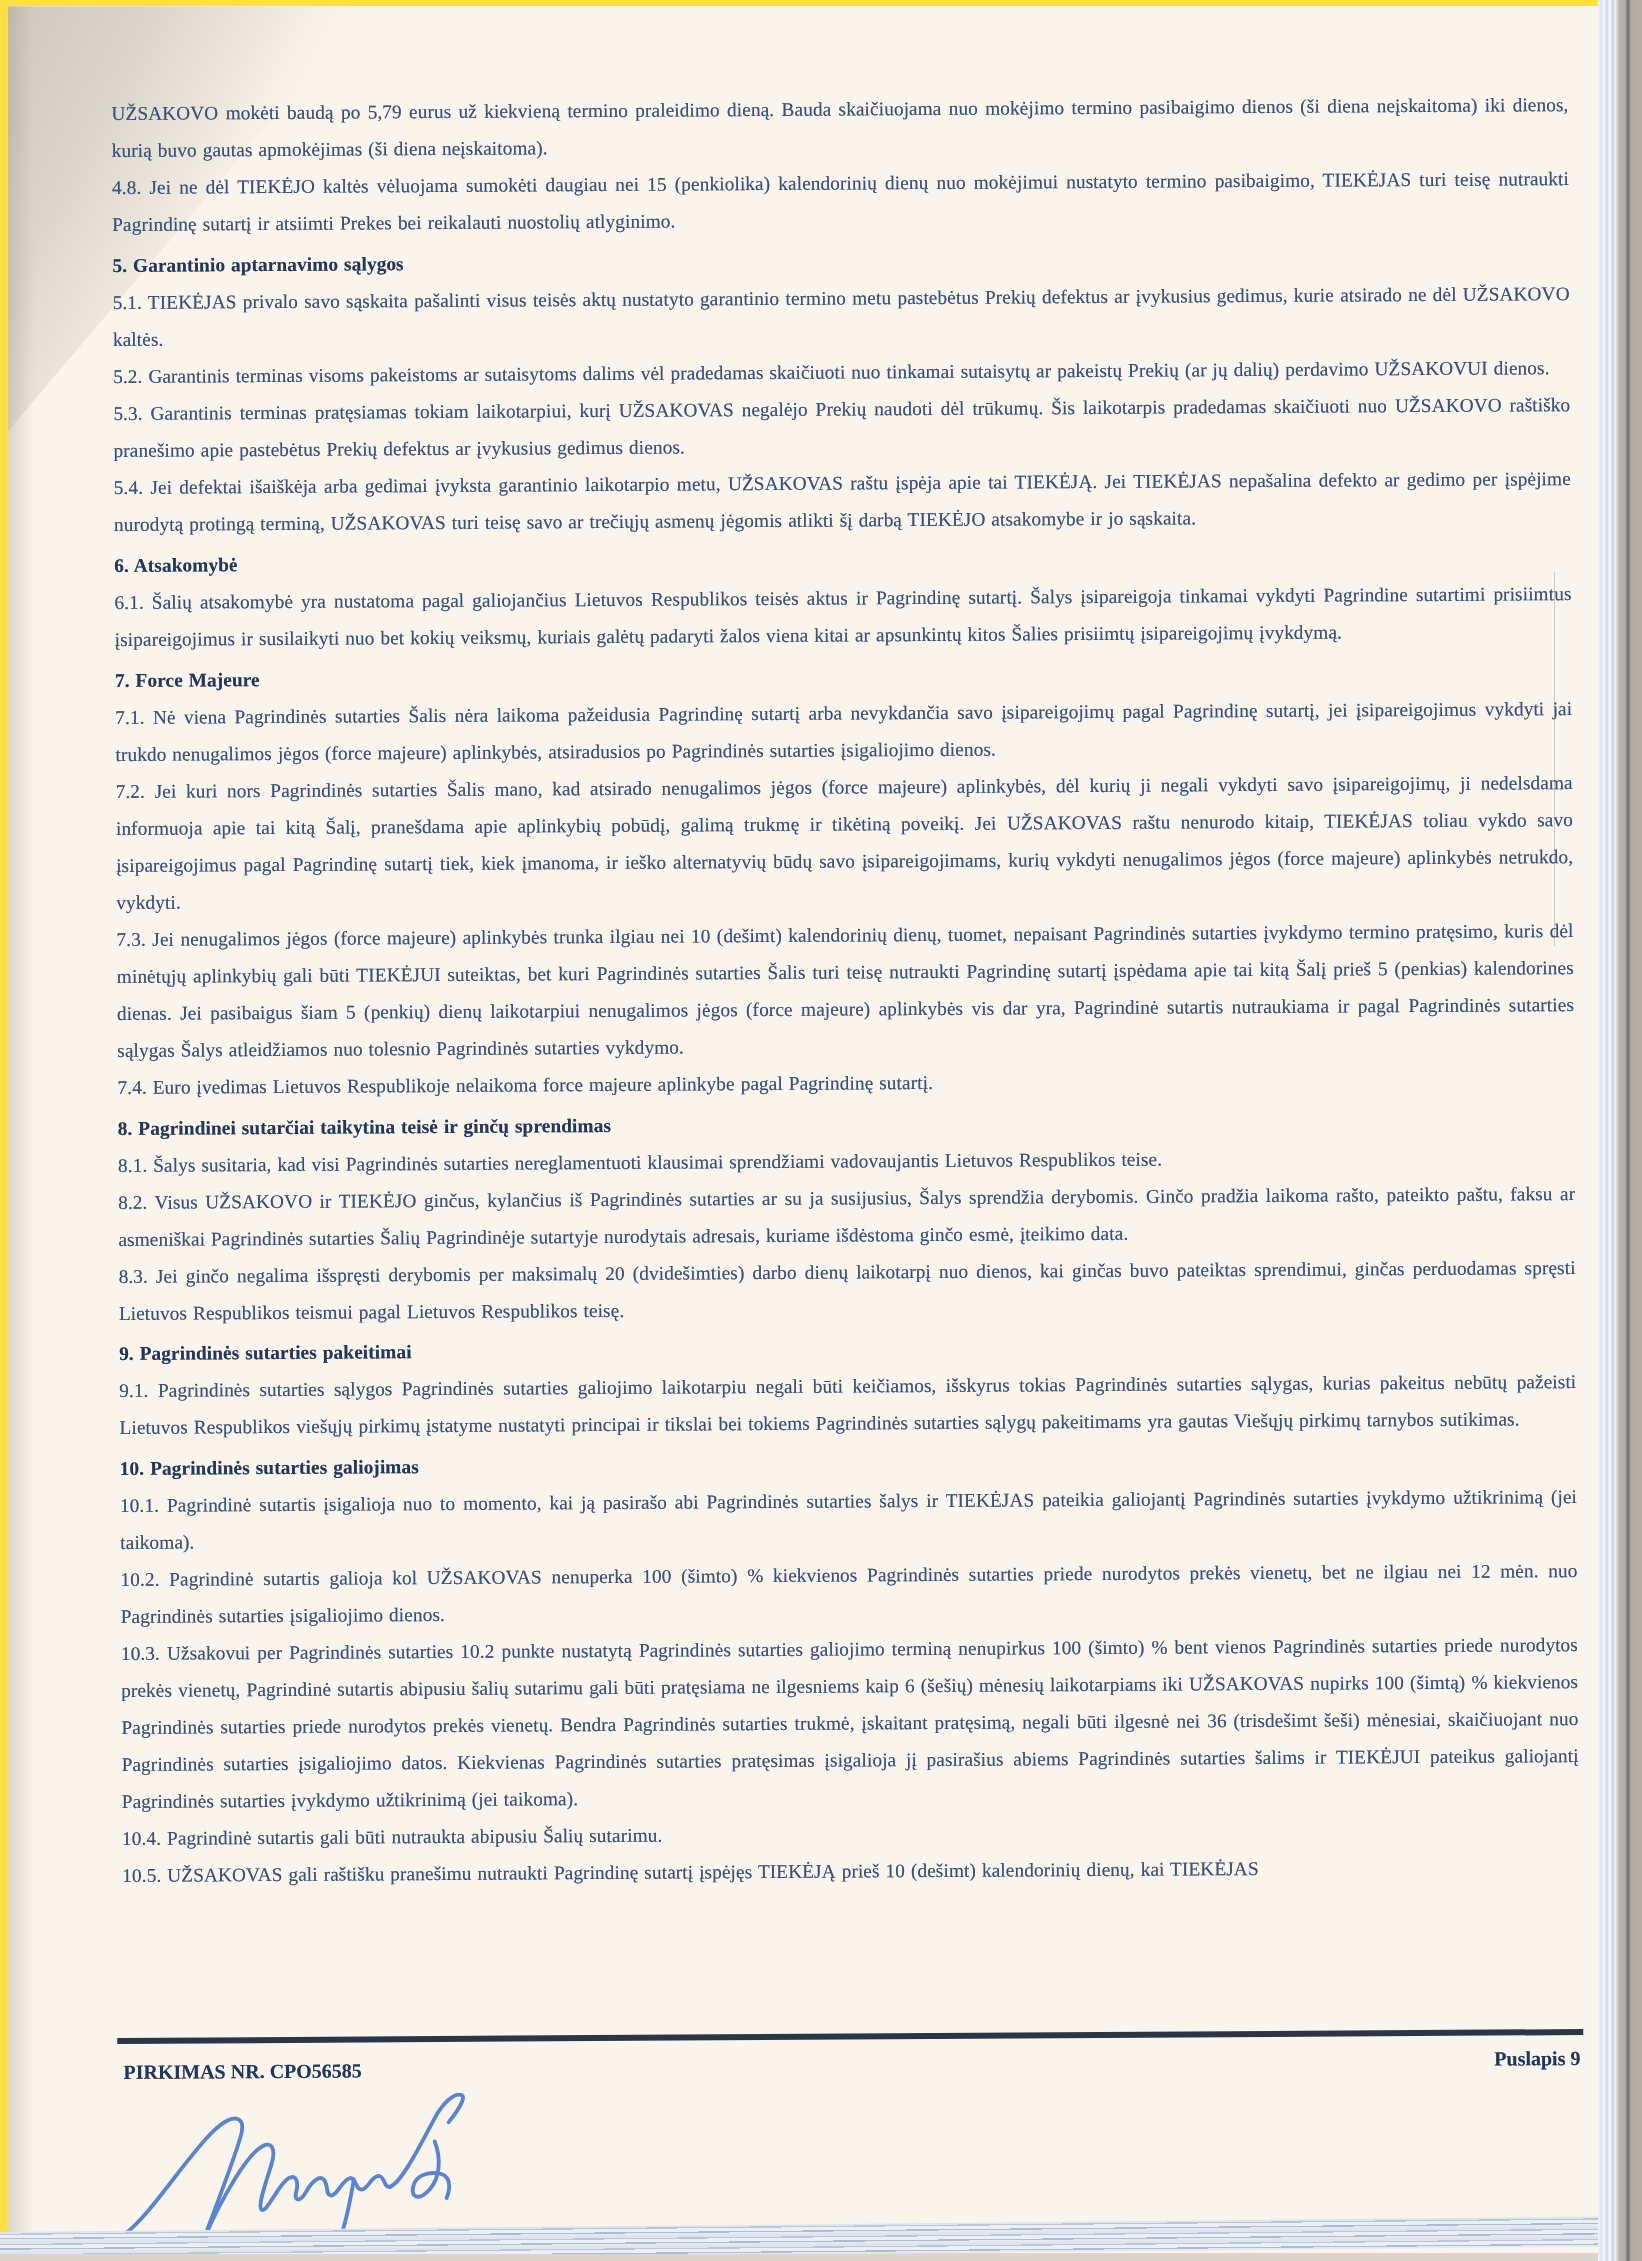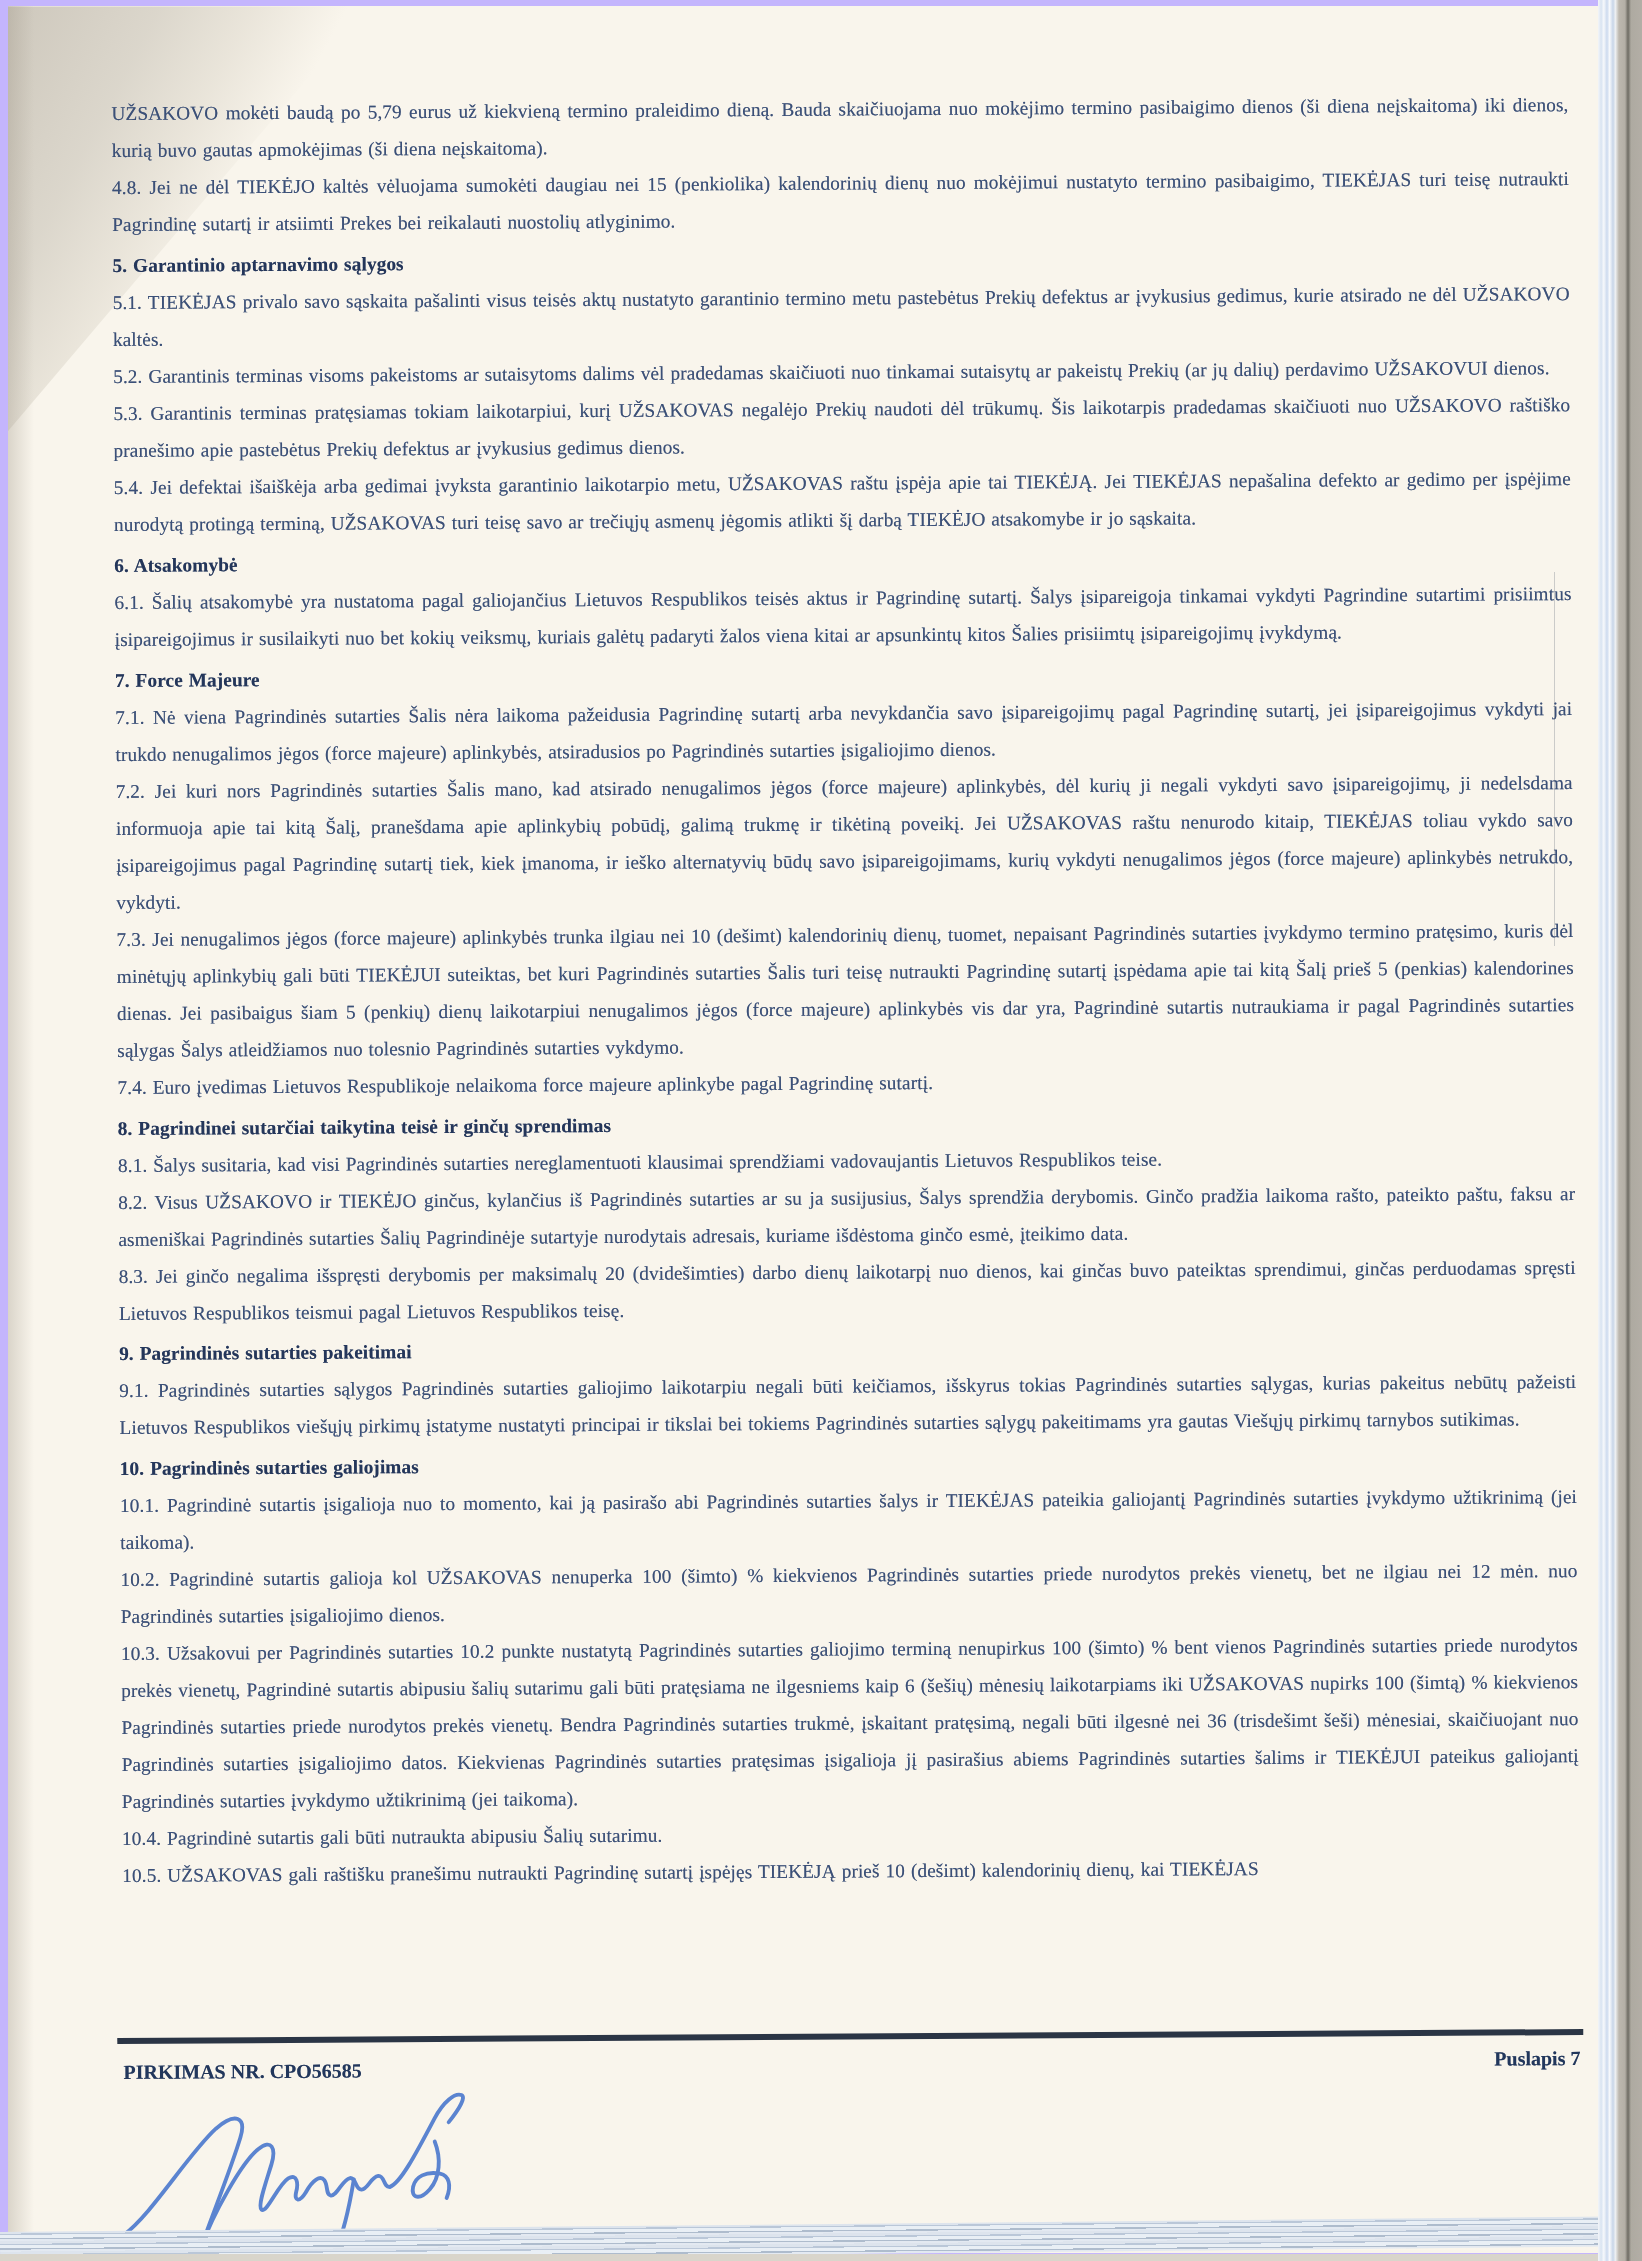--- a/index.html
+++ b/index.html
@@ -1,18 +1,18 @@
 <!DOCTYPE html>
 <html style="font-size:10.3px"><head>
 <meta charset="utf-8">
 <style>
   html,body{margin:0;padding:0;background:#ffffff;}
   .scene{
     position:relative;width:1643px;height:2261px;overflow:hidden;
-    background:#c4b5fd;
+    background:#fde047;
     font-family:"Liberation Serif","DejaVu Serif",serif;
   }
   .paper{
     position:absolute;left:7.7px;top:6.4px;width:1600px;height:2247px;
     background:#f9f5ec;
   }
   
   .corner-shade{
     position:absolute;left:0;top:0;width:361px;height:425px;
     background:linear-gradient(118deg,#c6c0b4 0%,#d6d1c6 26%,#e7e2d7 42%,rgba(249,245,236,0) 58%);
@@ -124,21 +124,21 @@
       <p>10.2. Pagrindinė sutartis galioja kol UŽSAKOVAS nenuperka 100 (šimto) % kiekvienos Pagrindinės sutarties priede nurodytos prekės vienetų, bet ne ilgiau nei 12 mėn. nuo Pagrindinės sutarties įsigaliojimo dienos.</p>
       <p>10.3. Užsakovui per Pagrindinės sutarties 10.2 punkte nustatytą Pagrindinės sutarties galiojimo terminą nenupirkus 100 (šimto) % bent vienos Pagrindinės sutarties priede nurodytos prekės vienetų, Pagrindinė sutartis abipusiu šalių sutarimu gali būti pratęsiama ne ilgesniems kaip 6 (šešių) mėnesių laikotarpiams iki UŽSAKOVAS nupirks 100 (šimtą) % kiekvienos Pagrindinės sutarties priede nurodytos prekės vienetų. Bendra Pagrindinės sutarties trukmė, įskaitant pratęsimą, negali būti ilgesnė nei 36 (trisdešimt šeši) mėnesiai, skaičiuojant nuo Pagrindinės sutarties įsigaliojimo datos. Kiekvienas Pagrindinės sutarties pratęsimas įsigalioja jį pasirašius abiems Pagrindinės sutarties šalims ir TIEKĖJUI pateikus galiojantį Pagrindinės sutarties įvykdymo užtikrinimą (jei taikoma).</p>
       <p>10.4. Pagrindinė sutartis gali būti nutraukta abipusiu Šalių sutarimu.</p>
       <p>10.5. UŽSAKOVAS gali raštišku pranešimu nutraukti Pagrindinę sutartį įspėjęs TIEKĖJĄ prieš 10 (dešimt) kalendorinių dienų, kai TIEKĖJAS</p>
     </div>
 
     <div class="footer-rule"></div>
 
     <div class="footer-row">
       <span class="footer-left">PIRKIMAS NR. CPO56585</span>
-      <span class="footer-right">Puslapis 7</span>
+      <span class="footer-right">Puslapis 9</span>
     </div>
 
     <svg class="signature" width="438" height="175" viewBox="0 0 680 272" fill="none">
       <g stroke="#4e7ace" stroke-width="6" fill="none" stroke-linecap="round" stroke-linejoin="round" opacity="0.92">
         <path d="M22 236 C66 204 122 112 166 72 C196 46 214 54 204 86 C188 138 154 220 142 256 C132 286 120 268 126 244"></path>
         <path d="M142 256 C160 206 206 124 232 104 C252 88 260 102 252 128 C243 157 230 192 236 198 C244 205 262 160 278 150 C292 142 294 158 290 172 C287 185 295 188 305 172 C316 152 328 145 334 153 C340 161 336 176 344 177 C354 178 362 152 374 150 C384 149 382 169 392 168 C402 167 406 149 418 147 C428 146 426 166 436 164"></path>
         <path d="M436 164 C452 158 474 118 506 58 C520 32 538 18 548 22 C555 25 546 42 528 64"></path>
         <path d="M506 94 C516 120 514 150 498 168 C482 186 468 182 472 164 C476 148 492 140 514 144 C528 147 532 162 524 182"></path>
         <path d="M380 152 C372 198 362 238 352 258 C346 272 338 264 342 248"></path>
       </g>

